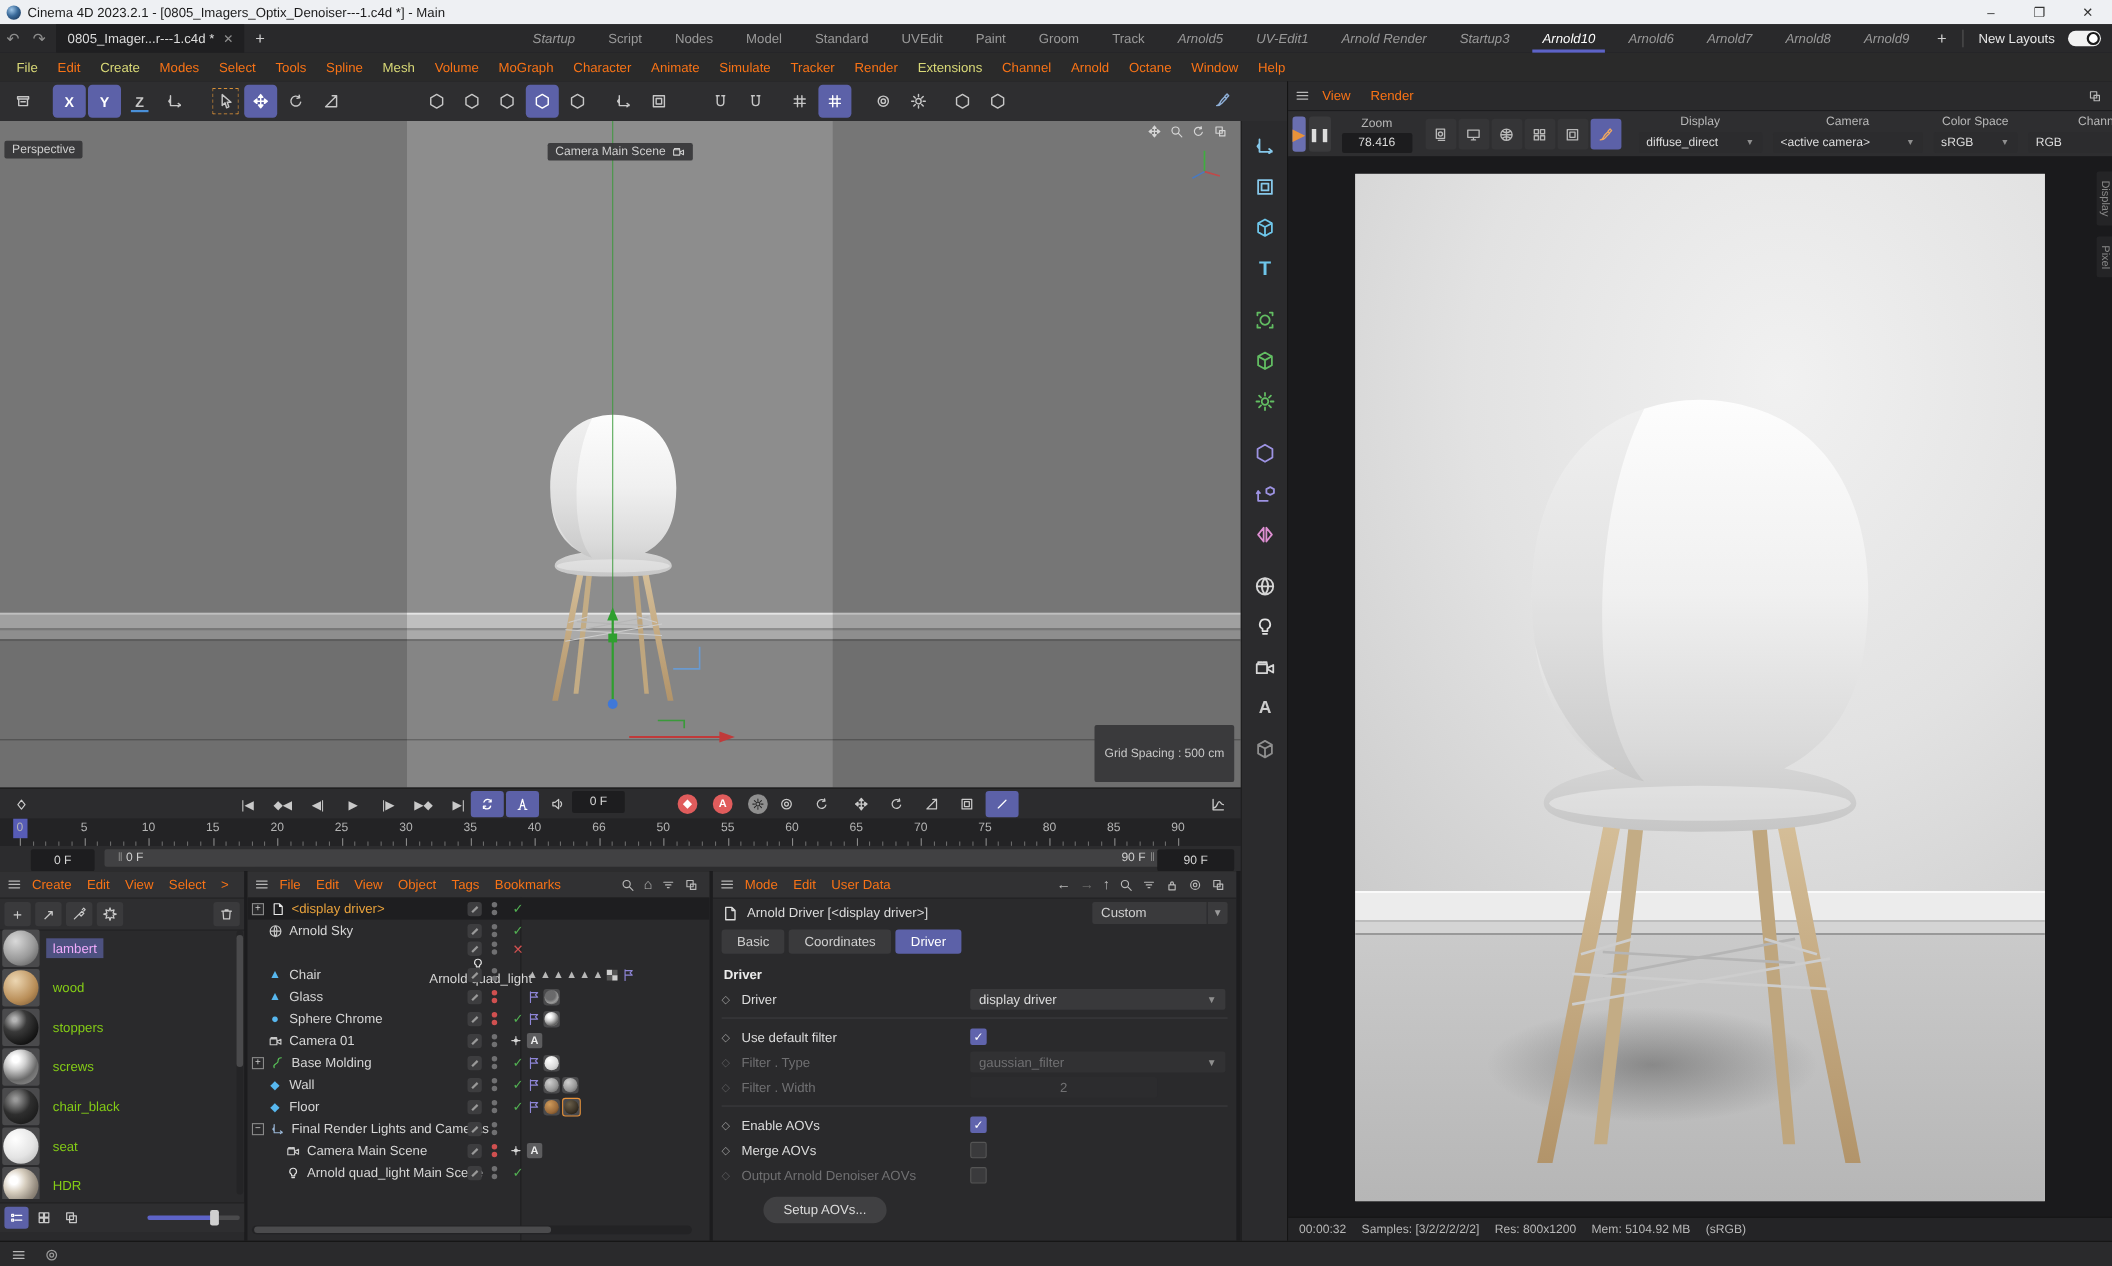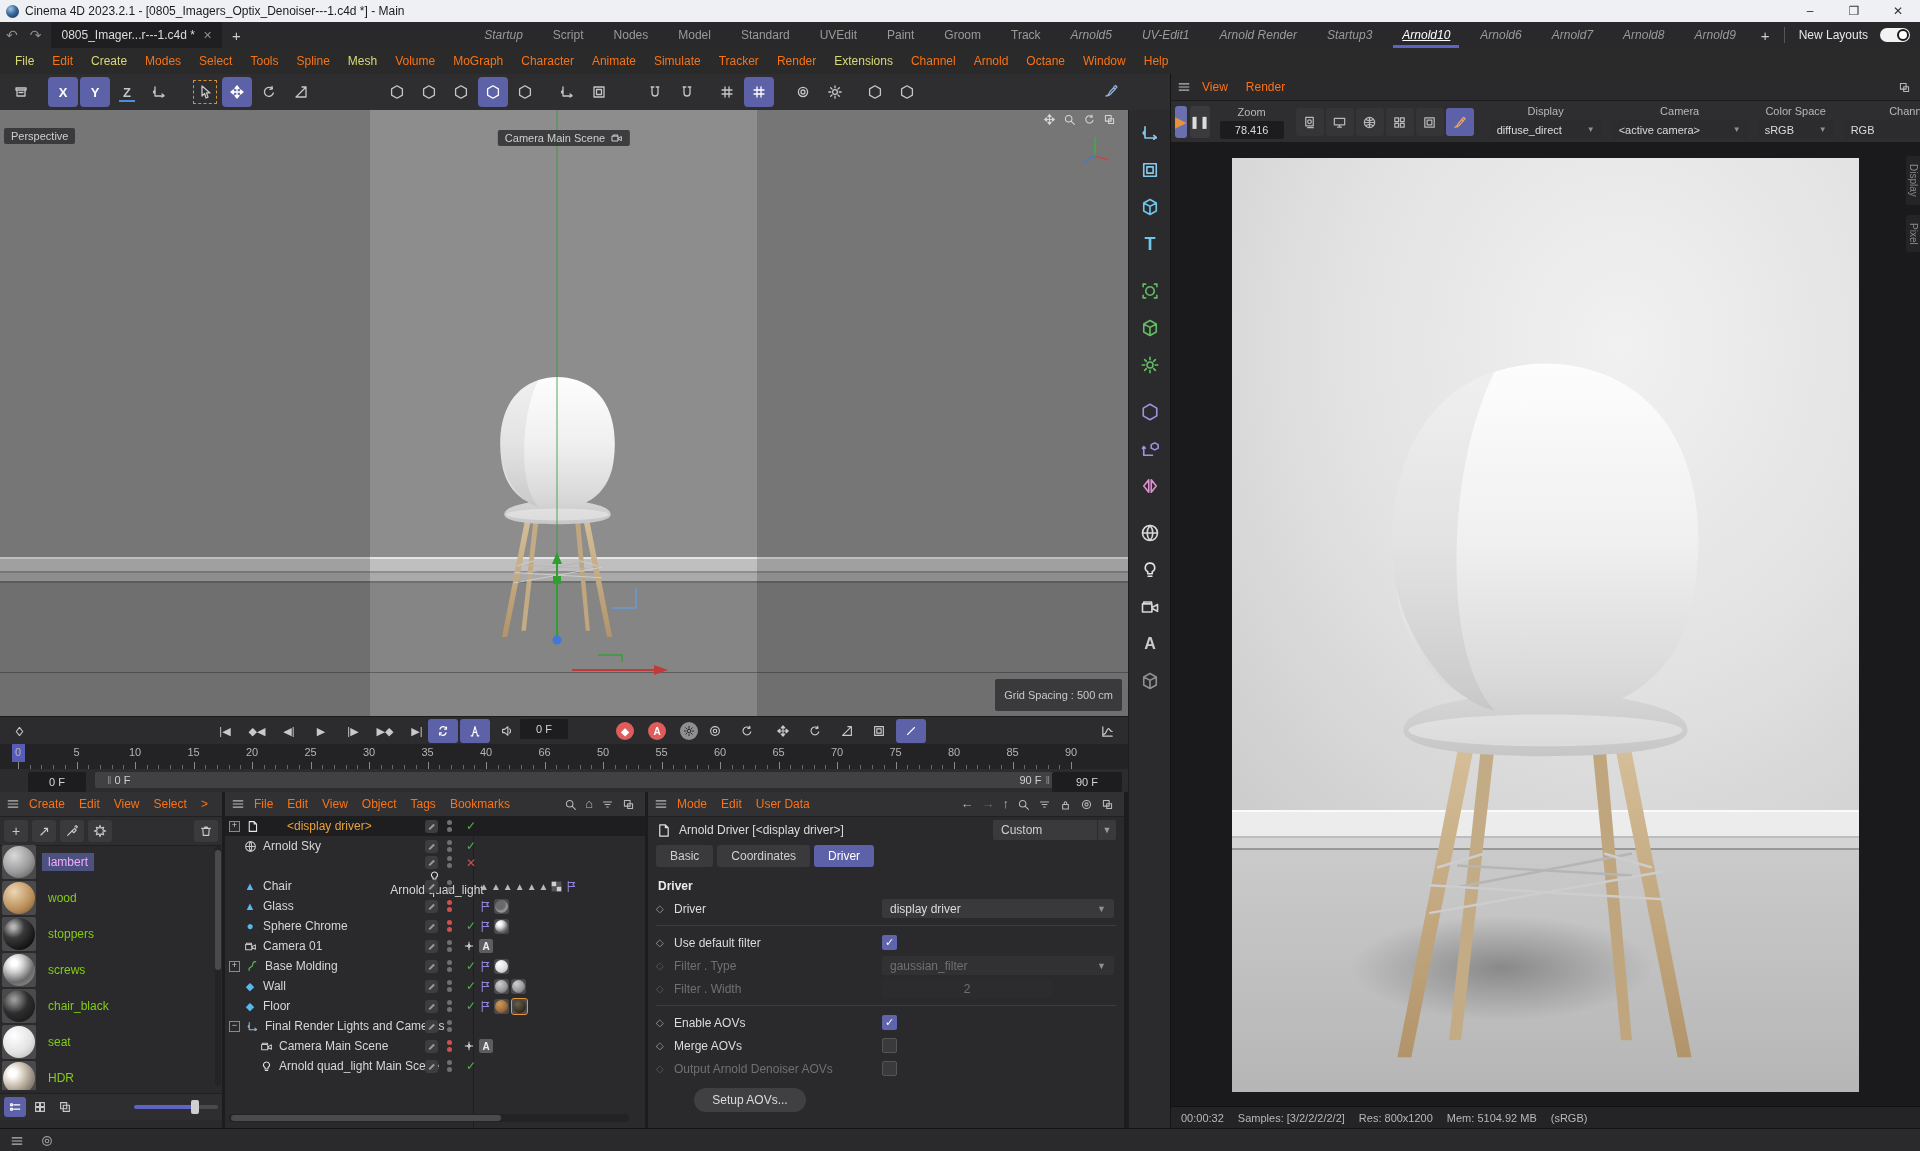--- a/index.html
+++ b/index.html
@@ -20,21 +20,21 @@
   
   .tabrow{position:absolute;left:0;top:22px;width:100%;height:26px;background:#29292b;
           display:flex;align-items:stretch;border-bottom:1px solid #1c1c1e;}
   .histbtn{display:flex;align-items:center;padding:0 6px;color:#8f8f8f;font-size:14px;}
   .doctab{display:flex;align-items:center;gap:8px;background:#1f1f21;padding:0 10px;margin-left:4px;color:#dcdcdc;}
   .doctab .x{color:#8f8f8f;font-size:11px;}
   .addtab{display:flex;align-items:center;padding:0 10px;color:#cfcfcf;font-size:15px;}
   .layouts{margin-left:auto;display:flex;align-items:stretch;}
   .ltab{display:flex;align-items:center;padding:0 15px;color:#9a9a9a;position:relative;font-size:12px;}
   .ltab.it{font-style:italic;}
-  .ltab.active{color:#fff;text-decoration:underline;}
+  .ltab.active{color:#fff;}
   .ltab.active::after{content:"";position:absolute;left:6px;right:6px;bottom:0;height:3px;background:#5d63c7;}
   .laydiv{width:1px;background:#555;margin:5px 4px;}
   .newlay{display:flex;align-items:center;color:#e8e8e8;padding:0 10px;}
   .toggle{width:30px;height:14px;border-radius:8px;background:#f2f2f2;position:relative;margin:0 10px 0 2px;align-self:center;}
   .toggle::after{content:"";position:absolute;right:1px;top:1px;width:12px;height:12px;border-radius:50%;
                  background:#fff;border:2px solid #1a1a1a;box-sizing:border-box;}
 
   
   .menurow{position:absolute;left:0;top:48px;width:100%;height:26px;background:#2a2a2a;
            display:flex;align-items:center;padding-left:6px;border-bottom:1px solid #202020;}
@@ -54,21 +54,21 @@
 
   
   .viewport{position:absolute;left:0;top:110px;width:1128px;height:606px;background:#8d8d8d;overflow:hidden;}
   .vp-band{position:absolute;left:0;width:100%;}
   .vp-side{position:absolute;top:0;height:100%;background:rgba(0,0,0,0.16);}
   .vp-label{position:absolute;background:rgba(52,52,54,0.9);color:#cfcfcf;font-size:11px;
             padding:2px 7px;border-radius:2px;white-space:nowrap;}
   .vp-cam{display:flex;align-items:center;gap:6px;}
   .vp-nav{position:absolute;right:12px;top:3px;display:flex;gap:7px;color:#e0e0e0;opacity:.9;}
   .gridbox{position:absolute;right:6px;bottom:5px;background:#3a3a3c;color:#c8c8c8;font-size:11px;
-           padding:10px 9px;border-radius:2px;}
+           padding:20px 9px;border-radius:2px;}
 
   
   .transport{position:absolute;left:0;top:716px;width:1128px;height:28px;background:#2c2c2e;border-top:1px solid #1b1b1b;}
   .trow{position:absolute;top:2px;display:flex;gap:2px;align-items:center;}
   .tlbtn{min-width:26px;height:24px;border-radius:3px;display:flex;align-items:center;justify-content:center;
          color:#c9c9c9;font-size:10px;padding:0 2px;white-space:nowrap;}
   .tlbtn.active{background:#5c61a8;color:#fff;}
   .reccirc{width:18px;height:18px;border-radius:50%;background:#e05c5c;display:flex;align-items:center;justify-content:center;
            color:#fff;font-size:10px;font-weight:bold;}
   .graycirc{width:18px;height:18px;border-radius:50%;background:#8f8f8f;display:flex;align-items:center;justify-content:center;color:#2a2a2a;}
@@ -114,21 +114,21 @@
   .vtog{width:22px;height:20px;border-radius:3px;display:flex;align-items:center;justify-content:center;color:#c9c9c9;}
   .vtog.active{background:#5c61a8;color:#fff;}
   .mslider{margin-left:auto;margin-right:8px;width:84px;height:4px;border-radius:2px;position:relative;
            background:linear-gradient(90deg,#5d63c7 0 72%,#4a4a4c 72%);}
   .mslider::after{content:"";position:absolute;left:68%;top:-5px;width:8px;height:14px;border-radius:2px;background:#cfcfcf;}
 
   
   .om-body{position:absolute;left:0;top:24px;width:100%;bottom:0;}
   .om-row{position:relative;height:20px;display:flex;align-items:center;font-size:12px;color:#d6d6d6;}
   .om-row.sel{background:#1e1e20;}
-  .om-row.sel .om-name{color:#e8a23c;margin-left:22px;}
+  .om-row.sel .om-name{color:#e8a23c;}
   .om-exp{width:9px;height:9px;border:1px solid #8a8a8a;font-size:9px;line-height:7px;text-align:center;color:#cfcfcf;
           margin-right:4px;flex:none;background:#2a2a2c;}
   .om-ico{width:16px;margin-right:5px;flex:none;display:flex;justify-content:center;}
   .om-name{white-space:nowrap;}
   .om-pencil{position:absolute;left:200px;width:13px;height:13px;border-radius:3px;background:#3d3d3f;}
   .om-pencil::after{content:"";position:absolute;left:3px;right:3px;top:6px;height:1.5px;background:#9a9a9a;transform:rotate(-45deg);}
   .om-dots{position:absolute;left:222px;display:flex;flex-direction:column;gap:2px;}
   .om-dot{width:5px;height:5px;border-radius:50%;background:#707072;}
   .om-dot.red{background:#d05050;}
   .om-state{position:absolute;left:238px;width:16px;text-align:center;font-size:12px;}

